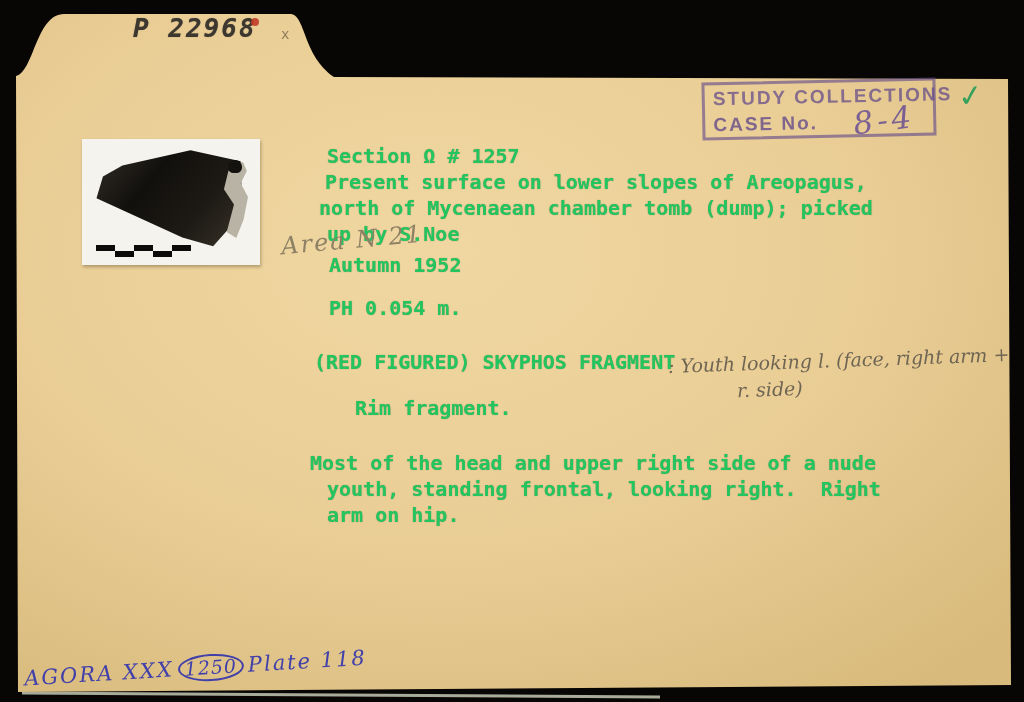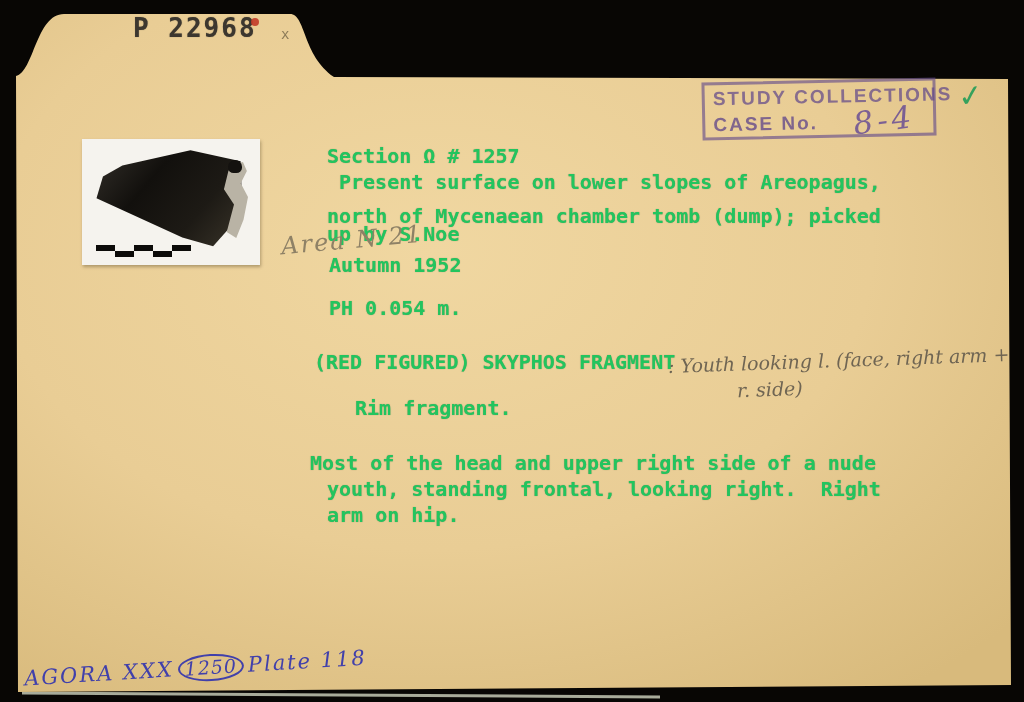--- a/index.html
+++ b/index.html
@@ -24,20 +24,21 @@
     letter-spacing:0px;
     text-shadow:0 0 1px rgba(55,48,38,0.45);
     white-space:pre;
     z-index:3;
   }
   .tab-label{
     position:absolute;left:133px;top:16px;
     font-size:26px;letter-spacing:2px;
     color:#3c372f;
     text-shadow:0 0 1px rgba(50,44,34,0.5);
+    font-style:italic;
   }
   .red-dot{
     position:absolute;left:251px;top:18px;width:8px;height:8px;
     border-radius:50%;background:#c23b28;opacity:.9;z-index:3;
   }
   .tab-x{
     position:absolute;left:281px;top:26px;
     font-size:14px;color:rgba(90,78,55,0.65);
     font-family:"DejaVu Sans Mono", monospace;z-index:3;
   }
@@ -171,22 +172,22 @@
     <div class="scalebar">
       <span></span>
         <span></span>
         <span></span>
         <span></span>
         <span></span>
     </div>
   </div>
 
   <div class="typed" style="left:327px;top:144px;">Section Ω # 1257</div>
-  <div class="typed" style="left:339px;top:170px;text-align:right;">Present surface on lower slopes of Areopagus,</div>
-  <div class="typed" style="left:327px;top:196px;margin-top:8px;">north of Mycenaean chamber tomb (dump); picked</div>
+  <div class="typed" style="left:325px;top:170px;text-align:right;">Present surface on lower slopes of Areopagus,</div>
+  <div class="typed" style="left:319px;top:196px;">north of Mycenaean chamber tomb (dump); picked</div>
   <div class="typed" style="left:327px;top:222px;">up by S.Noe</div>
   <div class="typed" style="left:329px;top:253px;">Autumn 1952</div>
   <div class="typed" style="left:329px;top:296px;text-align:center;">PH 0.054 m.</div>
   <div class="typed" style="left:314px;top:350px;">(RED FIGURED) SKYPHOS FRAGMENT</div>
   <div class="typed" style="left:327px;top:396px;margin-left:28px;">Rim fragment.</div>
   <div class="typed" style="left:310px;top:451px;">Most of the head and upper right side of a nude</div>
   <div class="typed" style="left:327px;top:477px;">youth, standing frontal, looking right.  Right</div>
   <div class="typed" style="left:327px;top:503px;">arm on hip.</div>
 
   <div class="pencil area-note">Area N 21</div>

